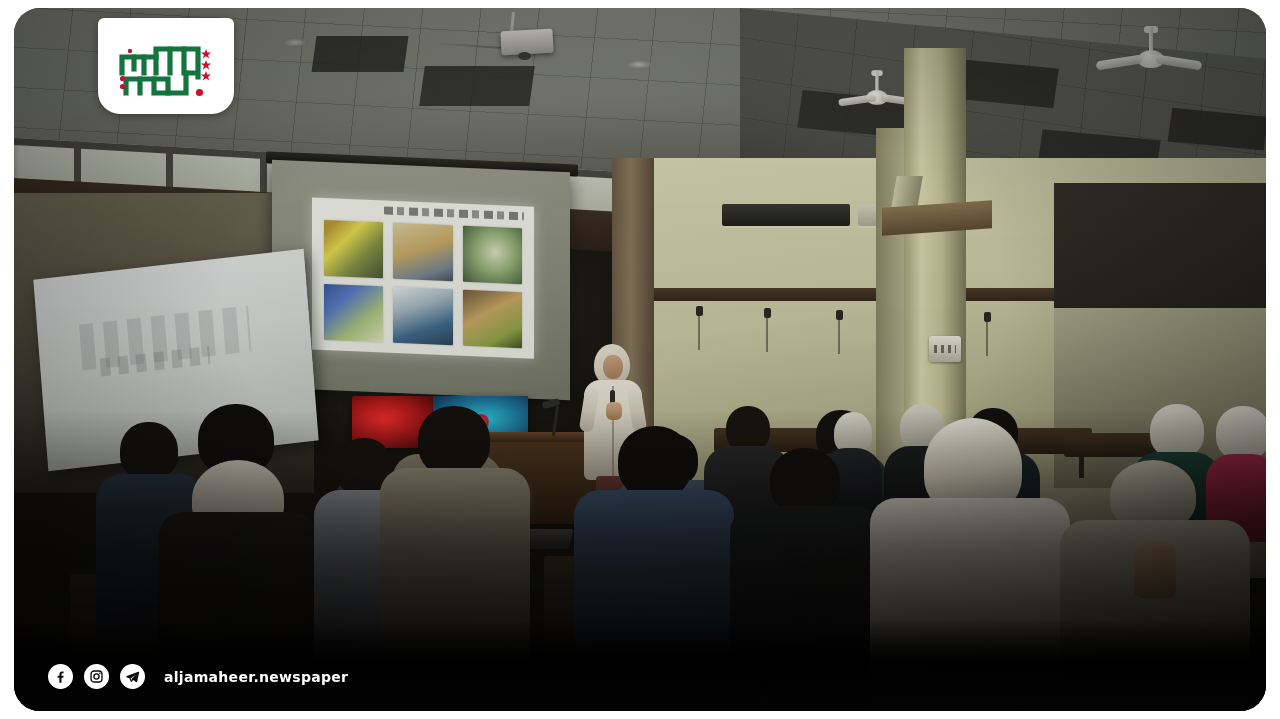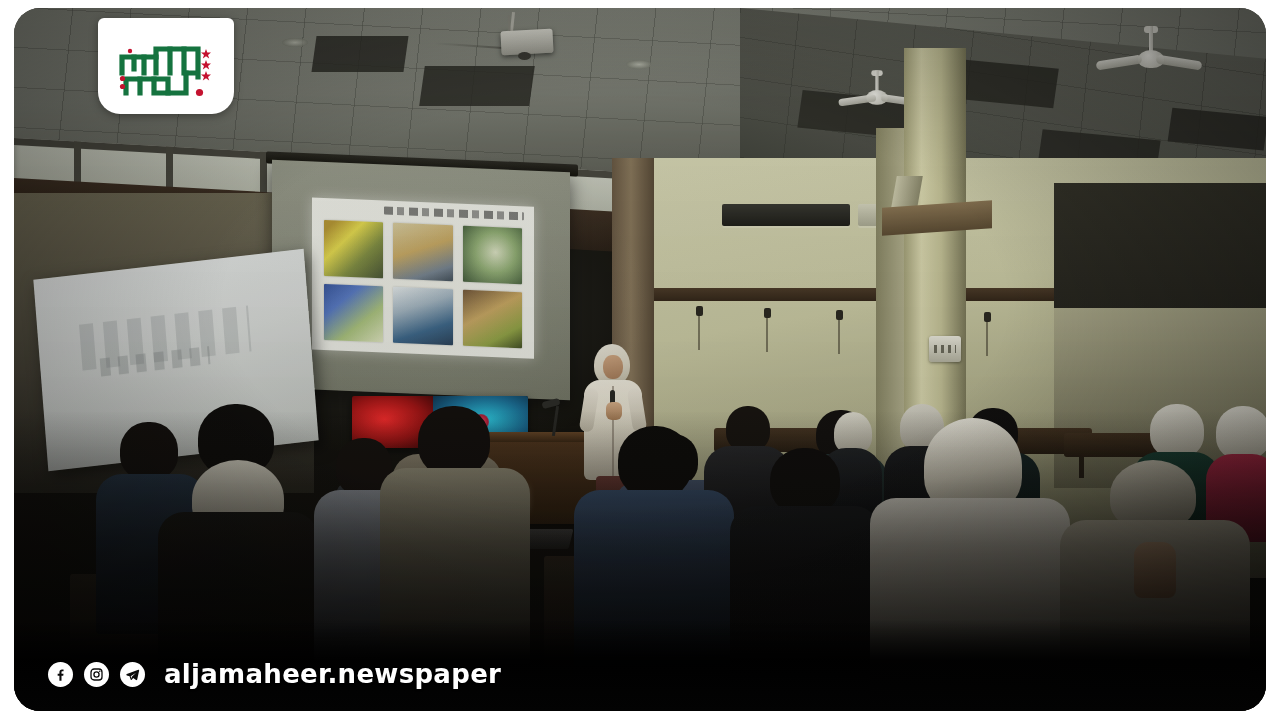--- a/index.html
+++ b/index.html
@@ -359,21 +359,21 @@
   }
   .footer-inner{
     position:absolute;left:34px;bottom:22px;display:flex;align-items:center;gap:11px;
   }
   .soc{
     width:25px;height:25px;border-radius:50%;background:#ffffff;
     display:flex;align-items:center;justify-content:center;flex:0 0 auto;
   }
   .soc svg{display:block;}
   .handle{
-    color:#ffffff;font-size:26px;letter-spacing:.3px;font-weight:600;margin-left:8px;
+    color:#ffffff;font-size:14px;letter-spacing:.3px;font-weight:600;margin-left:8px;
     font-family:"DejaVu Sans", sans-serif;
     text-shadow:0 1px 2px rgba(0,0,0,.7);
   }
 </style>
 </head>
 <body>
 
 <div id="page">
 
   <div id="photo">

